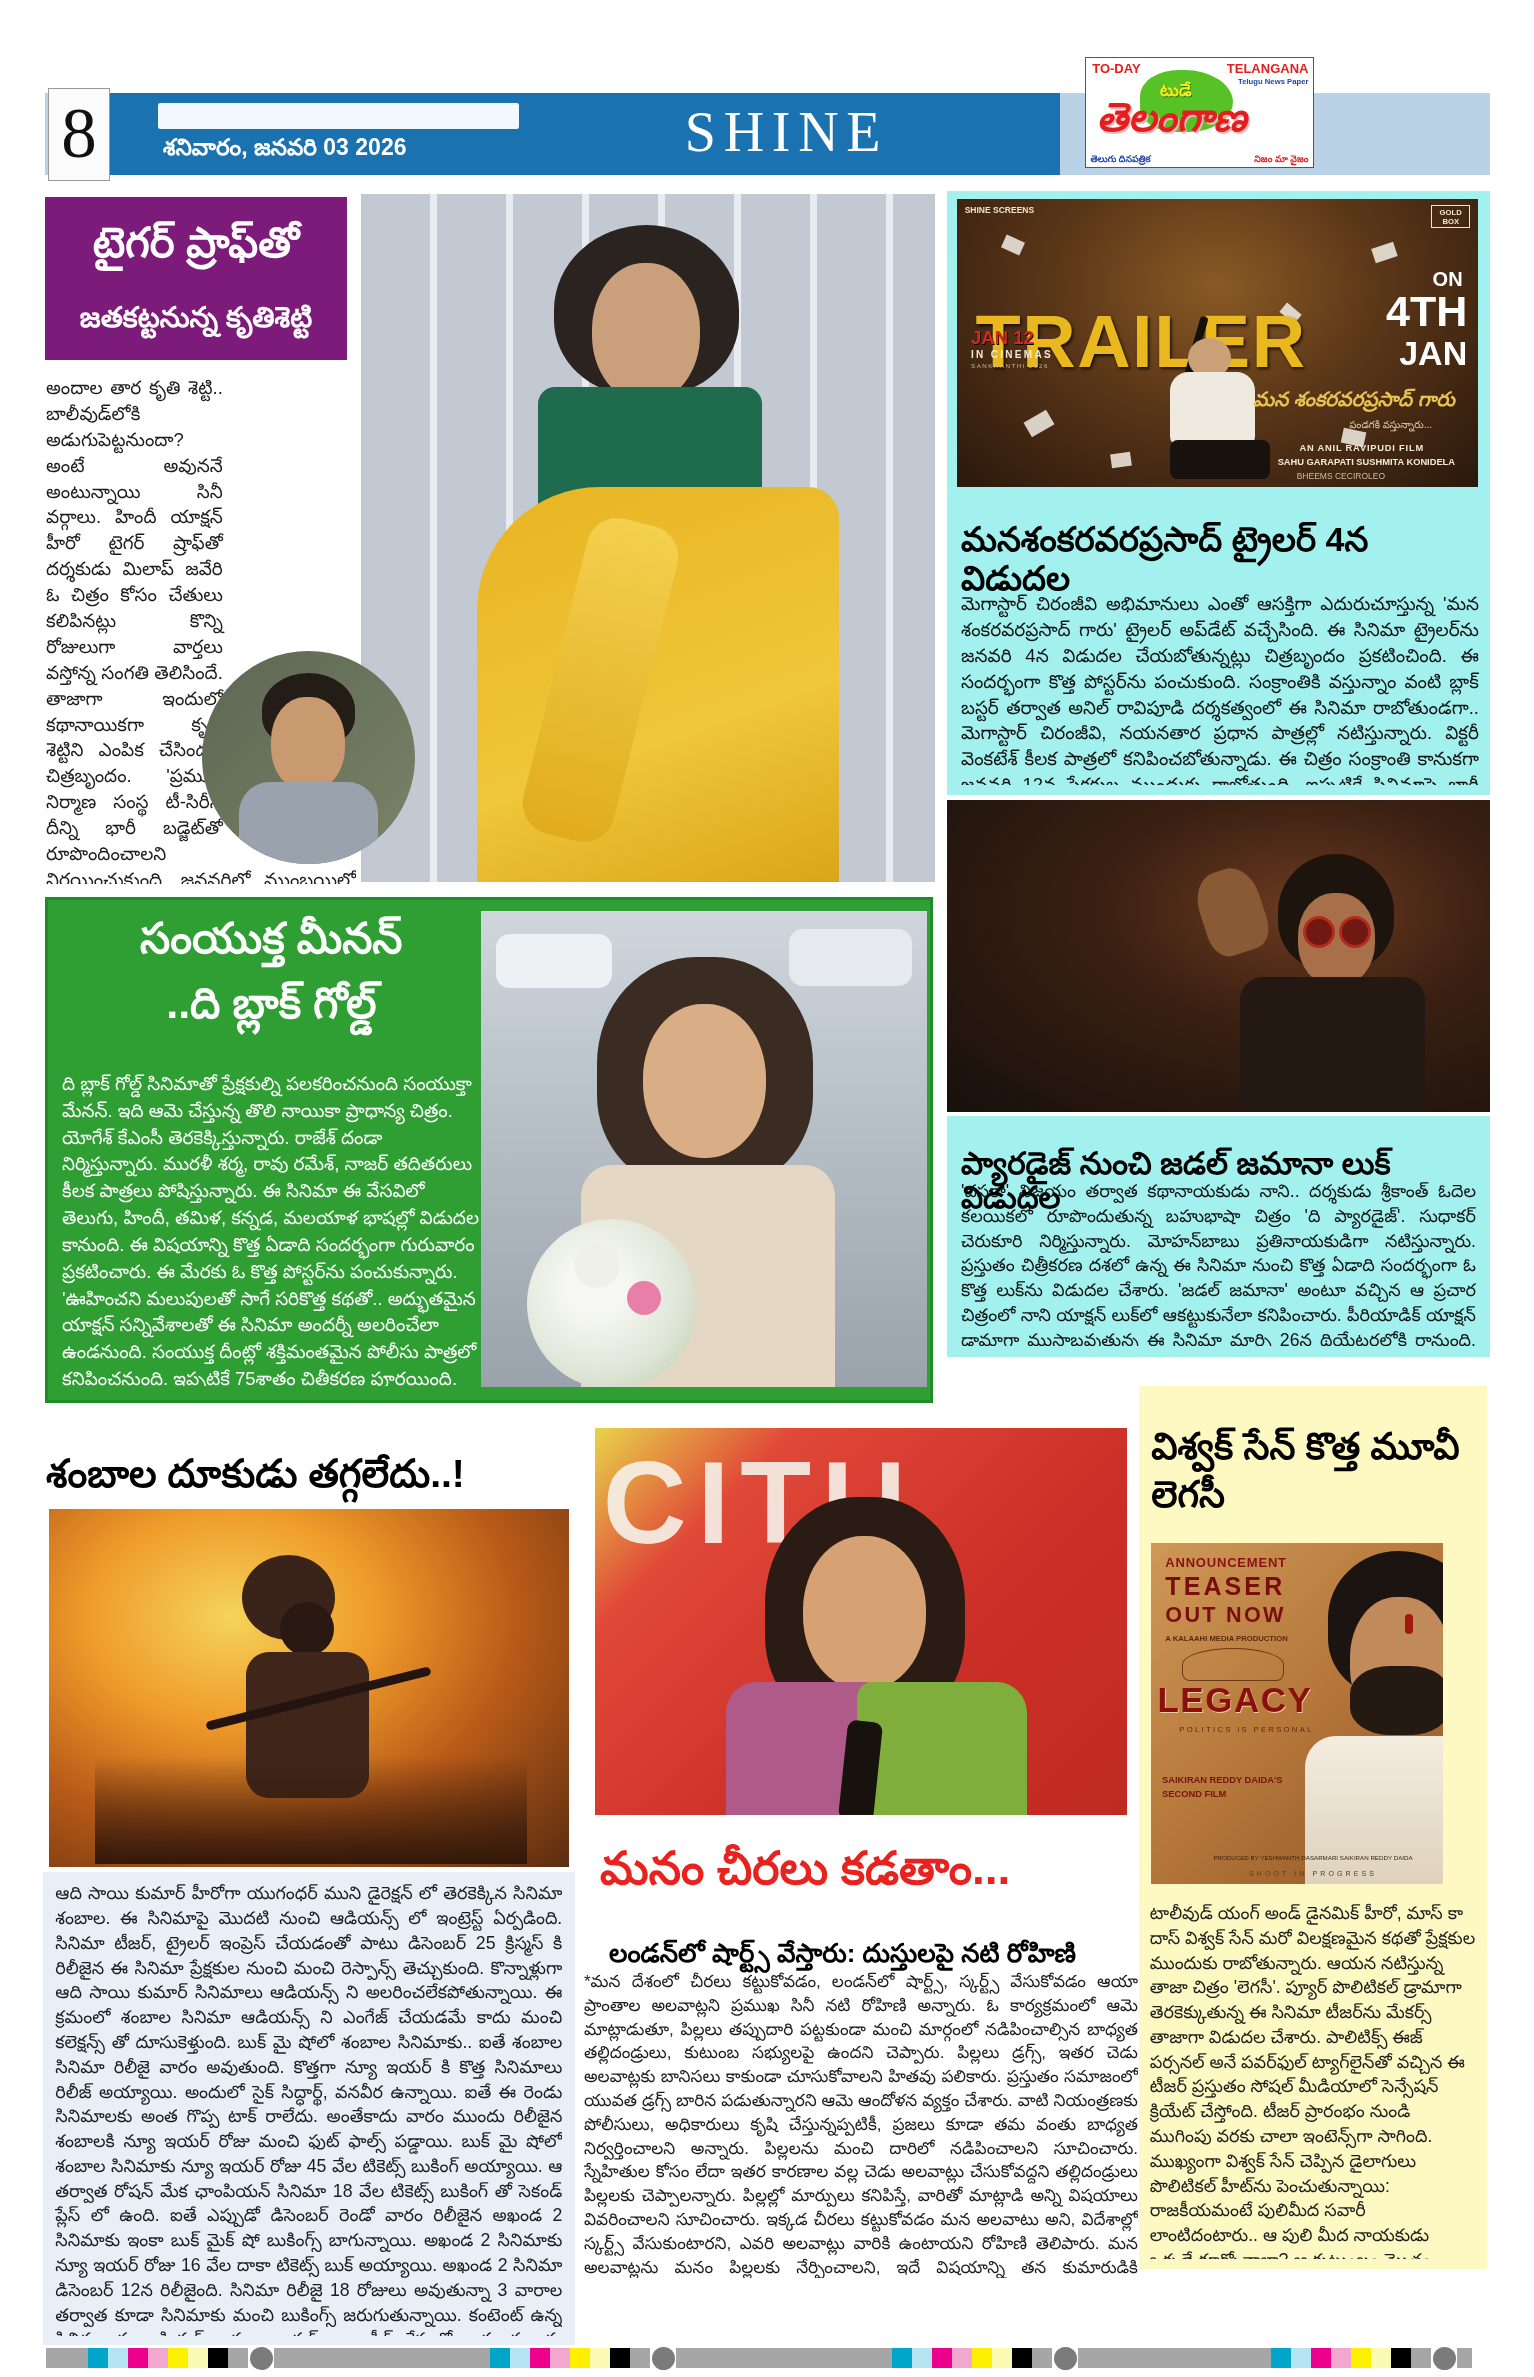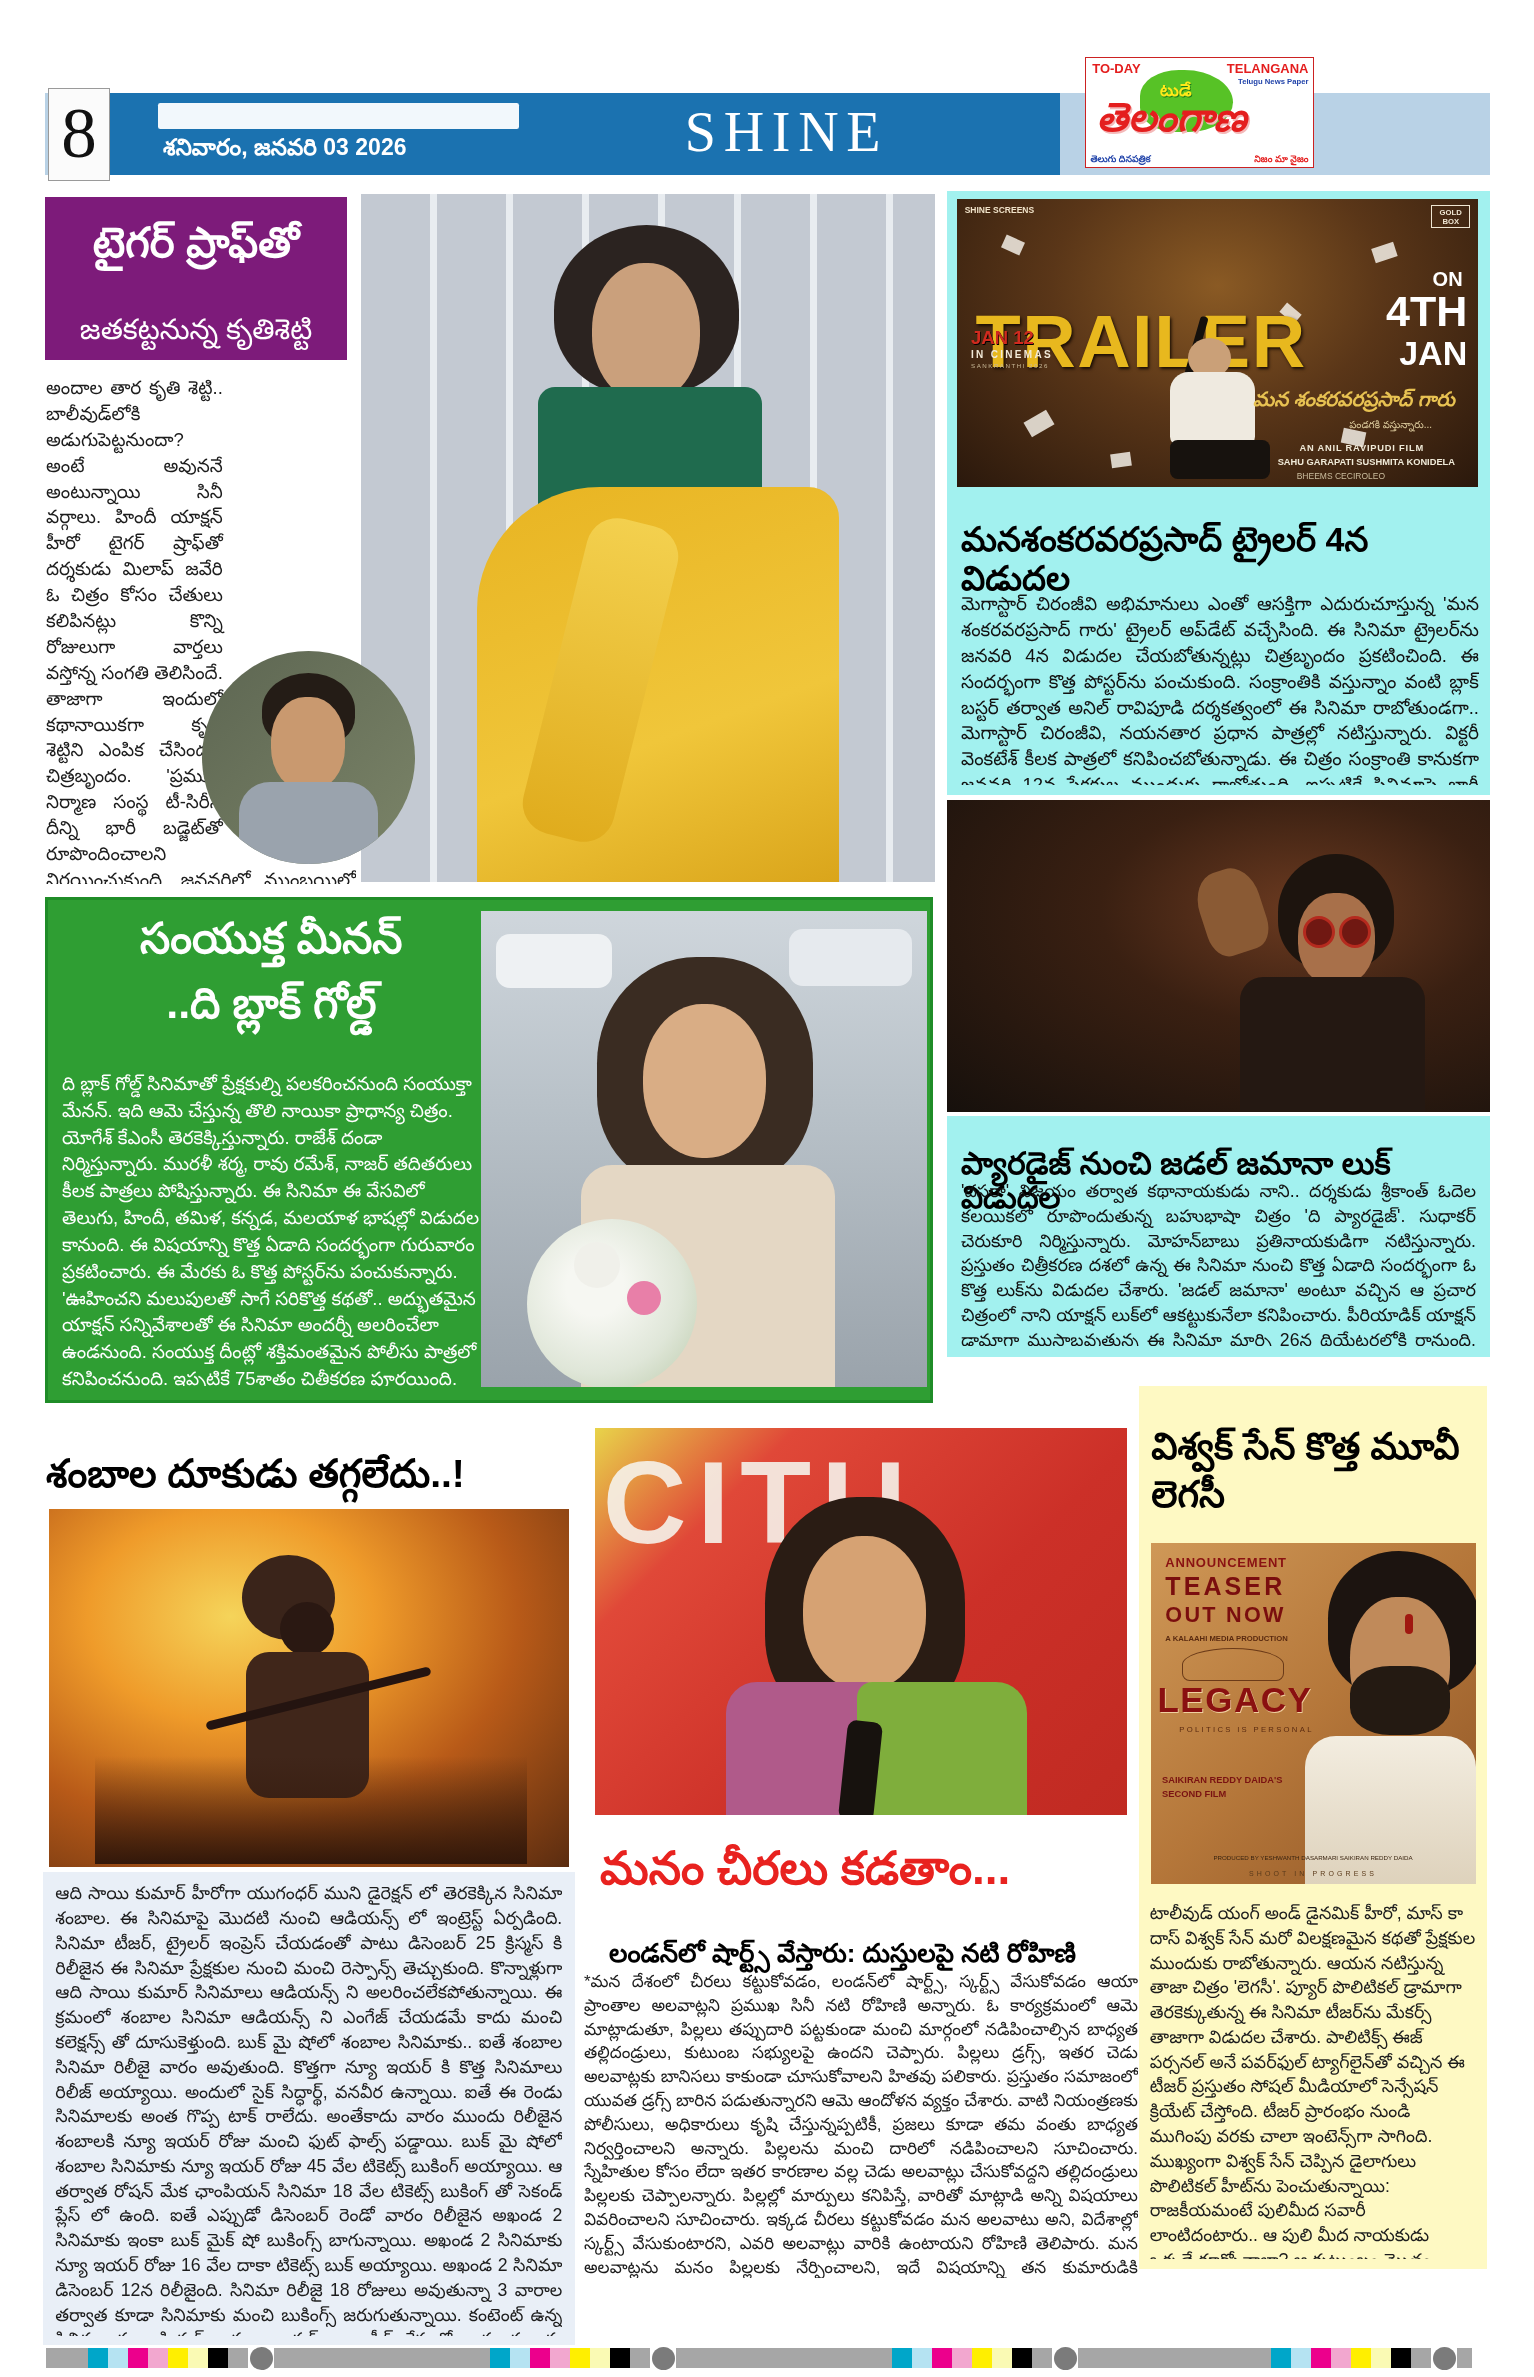--- a/index.html
+++ b/index.html
@@ -56,21 +56,21 @@
     <div class="abs logo-blue" style="right:4.6px;top:18.5px;font-size:7.7px;">Telugu News Paper</div>
     <div class="abs" style="left:54px;top:12.3px;width:93px;height:62px;background:#57c226;border-radius:48% 60% 55% 45%;"></div>
     <div class="abs" style="left:74px;top:23px;font-size:17px;color:#ffe919;font-weight:bold;text-shadow:0.8px 0.8px 0 #1a7a1a;">టుడే</div>
     <div class="abs logo-red" style="left:10.8px;top:37px;font-size:40px;font-style:italic;text-shadow:1.5px 1.5px 0 #f4b9b9;">తెలంగాణ</div>
     <div class="abs logo-blue" style="left:4.6px;bottom:1.5px;font-size:9.3px;">తెలుగు దినపత్రిక</div>
     <div class="abs logo-red" style="right:4.6px;bottom:1.5px;font-size:9.3px;">నిజం మా నైజం</div>
   </div>
 
   <div class="abs" id="tigerbox">
     <div style="font-size:42px;font-weight:bold;margin-top:21.6px;">టైగర్ ప్రాఫ్‌తో</div>
-    <div style="font-size:28.5px;font-weight:normal;margin-top:36px;">జతకట్టనున్న కృతిశెట్టి</div>
+    <div style="font-size:28.5px;font-weight:bold;margin-top:24px;">జతకట్టనున్న కృతిశెట్టి</div>
   </div>
   <div class="abs bodytxt body-tiger" style="left:46px;top:375px;width:310px;height:509px;font-size:18.5px;">అందాల తార కృతి శెట్టి.. బాలీవుడ్‌లోకి అడుగుపెట్టనుందా? అంటే అవుననే అంటున్నాయి సినీ వర్గాలు. హిందీ యాక్షన్ హీరో టైగర్ ష్రాఫ్‌తో దర్శకుడు మిలాప్ జవేరి ఓ చిత్రం కోసం చేతులు కలిపినట్లు కొన్ని రోజులుగా వార్తలు వస్తోన్న సంగతి తెలిసిందే. తాజాగా ఇందులో కథానాయికగా కృతి శెట్టిని ఎంపిక చేసిందట చిత్రబృందం. 'ప్రముఖ నిర్మాణ సంస్థ టీ-సిరీస్ దీన్ని భారీ బడ్జెట్‌తో రూపొందించాలని నిర్ణయించుకుంది. జనవరిలో ముంబయిలో చిత్రీకరణ ప్రారంభం కానున్న ఈ సినిమాలో టైగర్ సరసన నటించడానికి కృతి ఇప్పటికే గ్రీన్ సిగ్నల్ ఇచ్చేసింది. ఇదే ఆమెకు తొలి హిందీ చిత్రం కావడం విశేషం. యాక్షన్ థ్రిల్లర్‌గా తీర్చిదిద్దుతున్న ఈ చిత్రాన్ని వచ్చే ఏడాది ద్వితీయార్ధంలో విడుదల చేయాలని లక్ష్యంగా పెట్టుకున్నారు. త్వరలో దీనిపై అధికారిక ప్రకటన వెలువడే అవకాశాలున్నాయ'ని కృతి సన్నిహిత వర్గాలు తెలిపాయి. ప్రస్తుతం ఆమె నటించిన 'లవ్ ఇన్సూరెన్స్ కంపెనీ', 'వా వాతియార్' విడుదలకు సిద్ధంగా ఉన్నాయి.</div>
 
   <div class="abs ph" style="left:361px;top:194px;width:574px;height:688px;background:
        repeating-linear-gradient(90deg,#c3c9d2 0 69px,#e8ecf0 69px 76px),linear-gradient(180deg,#bfc6cf,#a8b0ba);">
     <div class="abs" style="left:193px;top:31px;width:185px;height:170px;background:#2b2320;border-radius:50% 50% 44% 44%;"></div>
     <div class="abs" style="left:231px;top:69px;width:108px;height:139px;background:#caa07c;border-radius:48%;"></div>
     <div class="abs" style="left:177px;top:193px;width:224px;height:185px;background:#1f6b4e;border-radius:17px;"></div>
     <div class="abs" style="left:116px;top:293px;width:362px;height:401px;background:linear-gradient(160deg,#e8b422,#f0c63a 60%,#d9a41a);border-radius:123px 31px 0 0;"></div>
     <div class="abs" style="left:193px;top:324px;width:93px;height:324px;background:linear-gradient(180deg,#f3d04e,#e0ac1d);transform:rotate(14deg);border-radius:31px;"></div>
@@ -167,21 +167,21 @@
     <div class="abs" style="left:131px;top:254px;width:154px;height:139px;background:#b05a8a;border-radius:31px 15.4px 0 0;"></div>
     <div class="abs" style="left:262px;top:254px;width:170px;height:139px;background:#7fae3c;border-radius:15.4px 31px 0 0;"></div>
     <div class="abs" style="left:248px;top:293px;width:35px;height:100px;background:#17120e;border-radius:9.3px;transform:rotate(6deg);"></div>
   </div>
   <div class="abs" style="left:600px;top:1841px;width:532px;color:#e8221f;font-weight:bold;font-size:46px;">మనం చీరలు కడతాం...</div>
   <div class="abs hl" style="left:609px;top:1918px;width:524px;font-size:26px;">లండన్‌లో షార్ట్స్ వేస్తారు: దుస్తులపై నటి రోహిణి</div>
   <div class="abs bodytxt" style="left:584px;top:1970px;width:554px;height:308px;font-size:17px;">*మన దేశంలో చీరలు కట్టుకోవడం, లండన్‌లో షార్ట్స్, స్కర్ట్స్ వేసుకోవడం ఆయా ప్రాంతాల అలవాట్లని ప్రముఖ సినీ నటి రోహిణి అన్నారు. ఓ కార్యక్రమంలో ఆమె మాట్లాడుతూ, పిల్లలు తప్పుదారి పట్టకుండా మంచి మార్గంలో నడిపించాల్సిన బాధ్యత తల్లిదండ్రులు, కుటుంబ సభ్యులపై ఉందని చెప్పారు. పిల్లలు డ్రగ్స్, ఇతర చెడు అలవాట్లకు బానిసలు కాకుండా చూసుకోవాలని హితవు పలికారు. ప్రస్తుతం సమాజంలో యువత డ్రగ్స్ బారిన పడుతున్నారని ఆమె ఆందోళన వ్యక్తం చేశారు. వాటి నియంత్రణకు పోలీసులు, అధికారులు కృషి చేస్తున్నప్పటికీ, ప్రజలు కూడా తమ వంతు బాధ్యత నిర్వర్తించాలని అన్నారు. పిల్లలను మంచి దారిలో నడిపించాలని సూచించారు. స్నేహితుల కోసం లేదా ఇతర కారణాల వల్ల చెడు అలవాట్లు చేసుకోవద్దని తల్లిదండ్రులు పిల్లలకు చెప్పాలన్నారు. పిల్లల్లో మార్పులు కనిపిస్తే, వారితో మాట్లాడి అన్ని విషయాలు వివరించాలని సూచించారు. ఇక్కడ చీరలు కట్టుకోవడం మన అలవాటు అని, విదేశాల్లో స్కర్ట్స్ వేసుకుంటారని, ఎవరి అలవాట్లు వారికి ఉంటాయని రోహిణి తెలిపారు. మన అలవాట్లను మనం పిల్లలకు నేర్పించాలని, ఇదే విషయాన్ని తన కుమారుడికి చెబుతుంటానని ఆమె వెల్లడించారు. చెడు అలవాట్ల వల్ల కలిగే నష్టాలను పిల్లలకు తెలియజేయాలని సూచించారు. క్లిష్ట సమయంలో మనం ఇచ్చే సలహాలు వారికి ఉపయోగపడతాయని అన్నారు. పిల్లలు విన్నా వినకపోయినా, మనం చెప్పాల్సింది చెప్పాలని సూచించారు. రాబోయే తరాలు బాగుంటేనే భవిష్యత్తు బాగుంటుందని ఆమె అభిప్రాయపడ్డారు. తల్లిదండ్రులు కూతుళ్లకు, కుమారులకు ఏం చేయాలో, ఏం చేయకూడదో చెప్పాలన్నారు.</div>
 
   <div class="abs" id="pinkbox">
     <div class="abs hl" style="left:12.3px;top:17px;width:316px;font-size:37px;line-height:1.3;">విశ్వక్ సేన్ కొత్త మూవీ లెగసీ</div>
-    <div class="abs ph" style="left:12.3px;top:157px;width:325px;height:341px;background:linear-gradient(135deg,#cf9857 0%,#b5773a 50%,#8f5526 100%);">
+    <div class="abs ph" style="left:12.3px;top:157px;width:292px;height:341px;background:linear-gradient(135deg,#cf9857 0%,#b5773a 50%,#8f5526 100%);">
       <div class="abs" style="left:14px;top:12.3px;color:#8a1212;font-size:13px;font-weight:bold;letter-spacing:0.8px;">ANNOUNCEMENT</div>
       <div class="abs" style="left:14px;top:29px;color:#7a0e0e;font-size:25px;font-weight:bold;letter-spacing:3.1px;">TEASER</div>
       <div class="abs" style="left:14px;top:59px;color:#7a0e0e;font-size:21.6px;font-weight:bold;letter-spacing:2.3px;">OUT NOW</div>
       <div class="abs" style="left:14px;top:91px;color:#5a2a10;font-size:7.7px;font-weight:bold;">A KALAAHI MEDIA PRODUCTION</div>
       <div class="abs" style="left:31px;top:105px;width:100px;height:31px;border:1.5px solid #6b3a18;border-radius:50% 50% 7.7px 7.7px;"></div>
       <div class="abs" style="left:6.2px;top:137px;color:#8a1010;font-size:35px;font-weight:bold;letter-spacing:1.5px;text-shadow:0.8px 0.8px 0 #f0d0a0;">LEGACY</div>
       <div class="abs" style="left:28px;top:182px;color:#5a2a10;font-size:7.7px;letter-spacing:2.3px;">POLITICS IS PERSONAL</div>
       <div class="abs" style="left:10.8px;top:231px;width:139px;color:#7a1212;font-size:9.3px;font-weight:bold;line-height:1.5;">SAIKIRAN REDDY DAIDA'S SECOND FILM</div>
       <div class="abs" style="left:177px;top:7.7px;width:154px;height:146px;background:#1c1410;border-radius:46% 54% 40% 40%;"></div>
       <div class="abs" style="left:199px;top:54px;width:100px;height:131px;background:#c08a5a;border-radius:46%;"></div>

